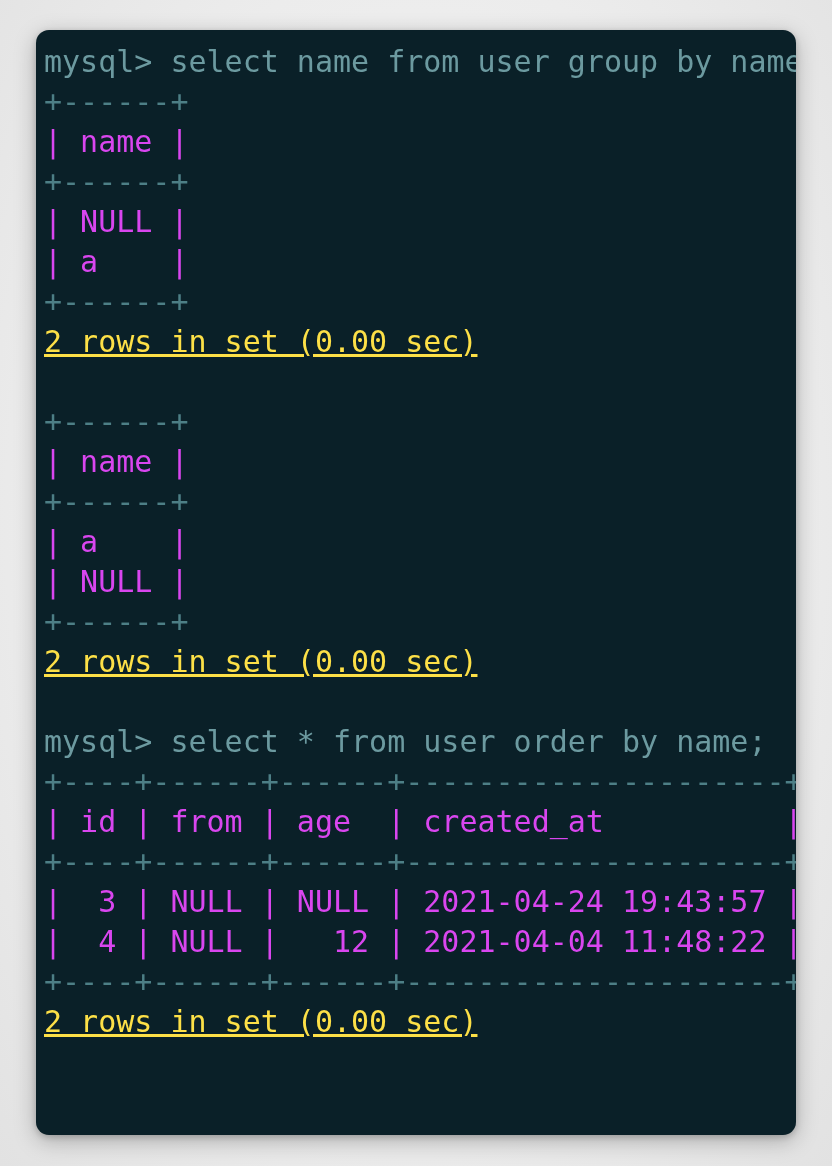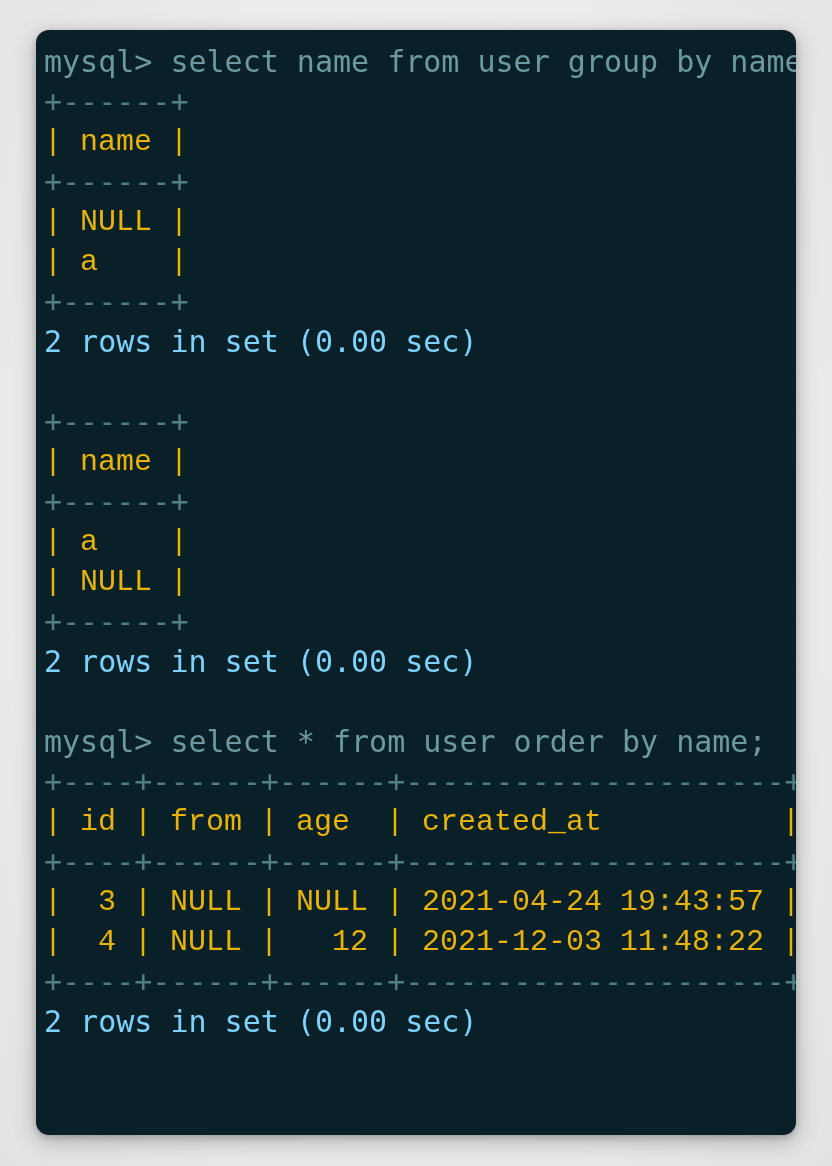--- a/index.html
+++ b/index.html
@@ -55,22 +55,22 @@
     font-size: 30px;
     letter-spacing: 0px;
     white-space: pre;
     color: #5f8f95;
     padding-left: 4px;
     font-family: "DejaVu Sans Mono", "Liberation Mono", monospace;
   }
 
   .term-line.prompt   { color: #6c9aa0; }
   .term-line.border   { color: #4d7f86; }
-  .term-line.row      { color: #eab308; font-family: Liberation Mono, monospace; }
-  .term-line.status   { color: #7dd3fc; }
+  .term-line.row      { color: #d946ef; }
+  .term-line.status   { color: #fde047; text-decoration: underline; }
   .term-line.blank    { color: transparent; }
 </style>
 </head>
 <body>
 
 <div id="page">
   <div id="terminal-window">
     <div id="terminal-body">
         <div class="term-line prompt">mysql&gt; select name from user group by name;</div>
         <div class="term-line border">+------+</div>
@@ -87,18 +87,18 @@
         <div class="term-line row">| a    |</div>
         <div class="term-line row">| NULL |</div>
         <div class="term-line border">+------+</div>
         <div class="term-line status">2 rows in set (0.00 sec)</div>
         <div class="term-line blank"> </div>
         <div class="term-line prompt">mysql&gt; select * from user order by name;</div>
         <div class="term-line border">+----+------+------+---------------------+</div>
         <div class="term-line row">| id | from | age  | created_at          |</div>
         <div class="term-line border">+----+------+------+---------------------+</div>
         <div class="term-line row">|  3 | NULL | NULL | 2021-04-24 19:43:57 |</div>
-        <div class="term-line row">|  4 | NULL |   12 | 2021-12-03 11:48:22 |</div>
+        <div class="term-line row">|  4 | NULL |   12 | 2021-04-04 11:48:22 |</div>
         <div class="term-line border">+----+------+------+---------------------+</div>
         <div class="term-line status">2 rows in set (0.00 sec)</div>
       </div>
   </div>
 </div>
 
 </body></html>

